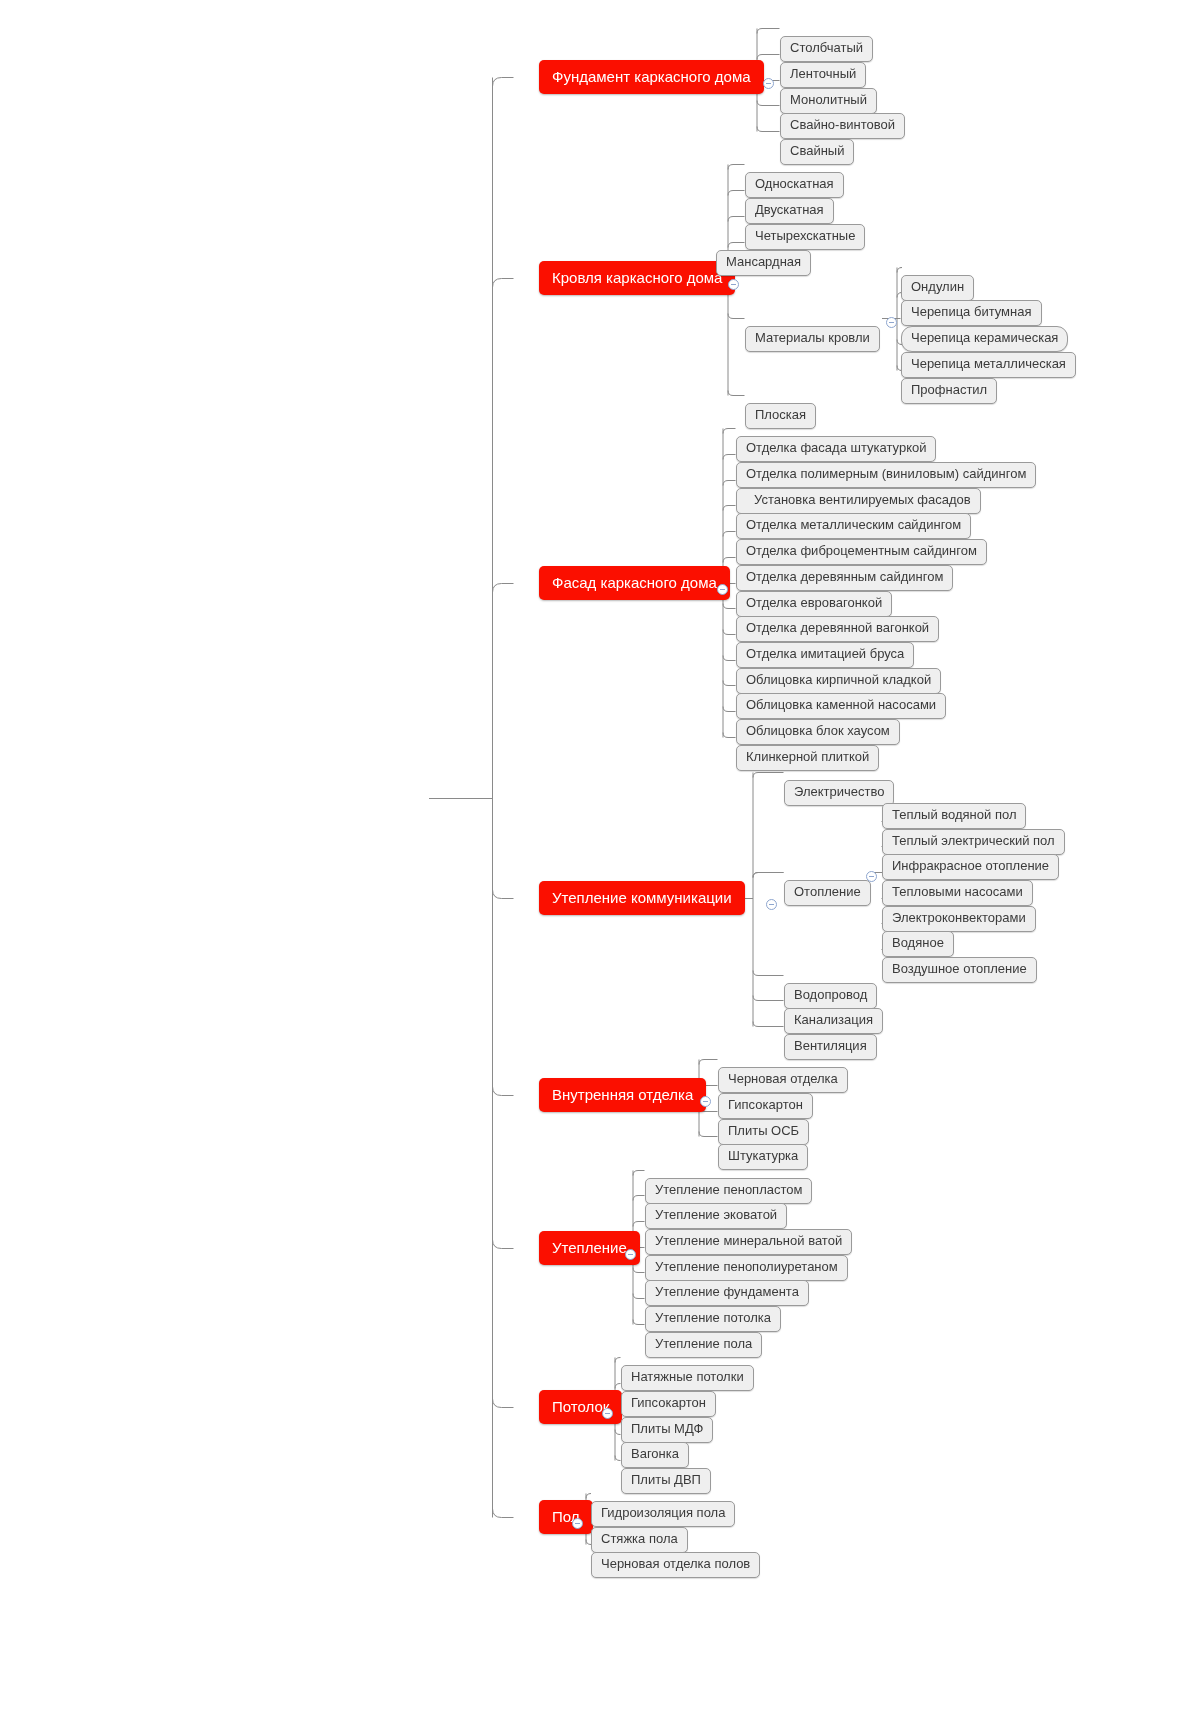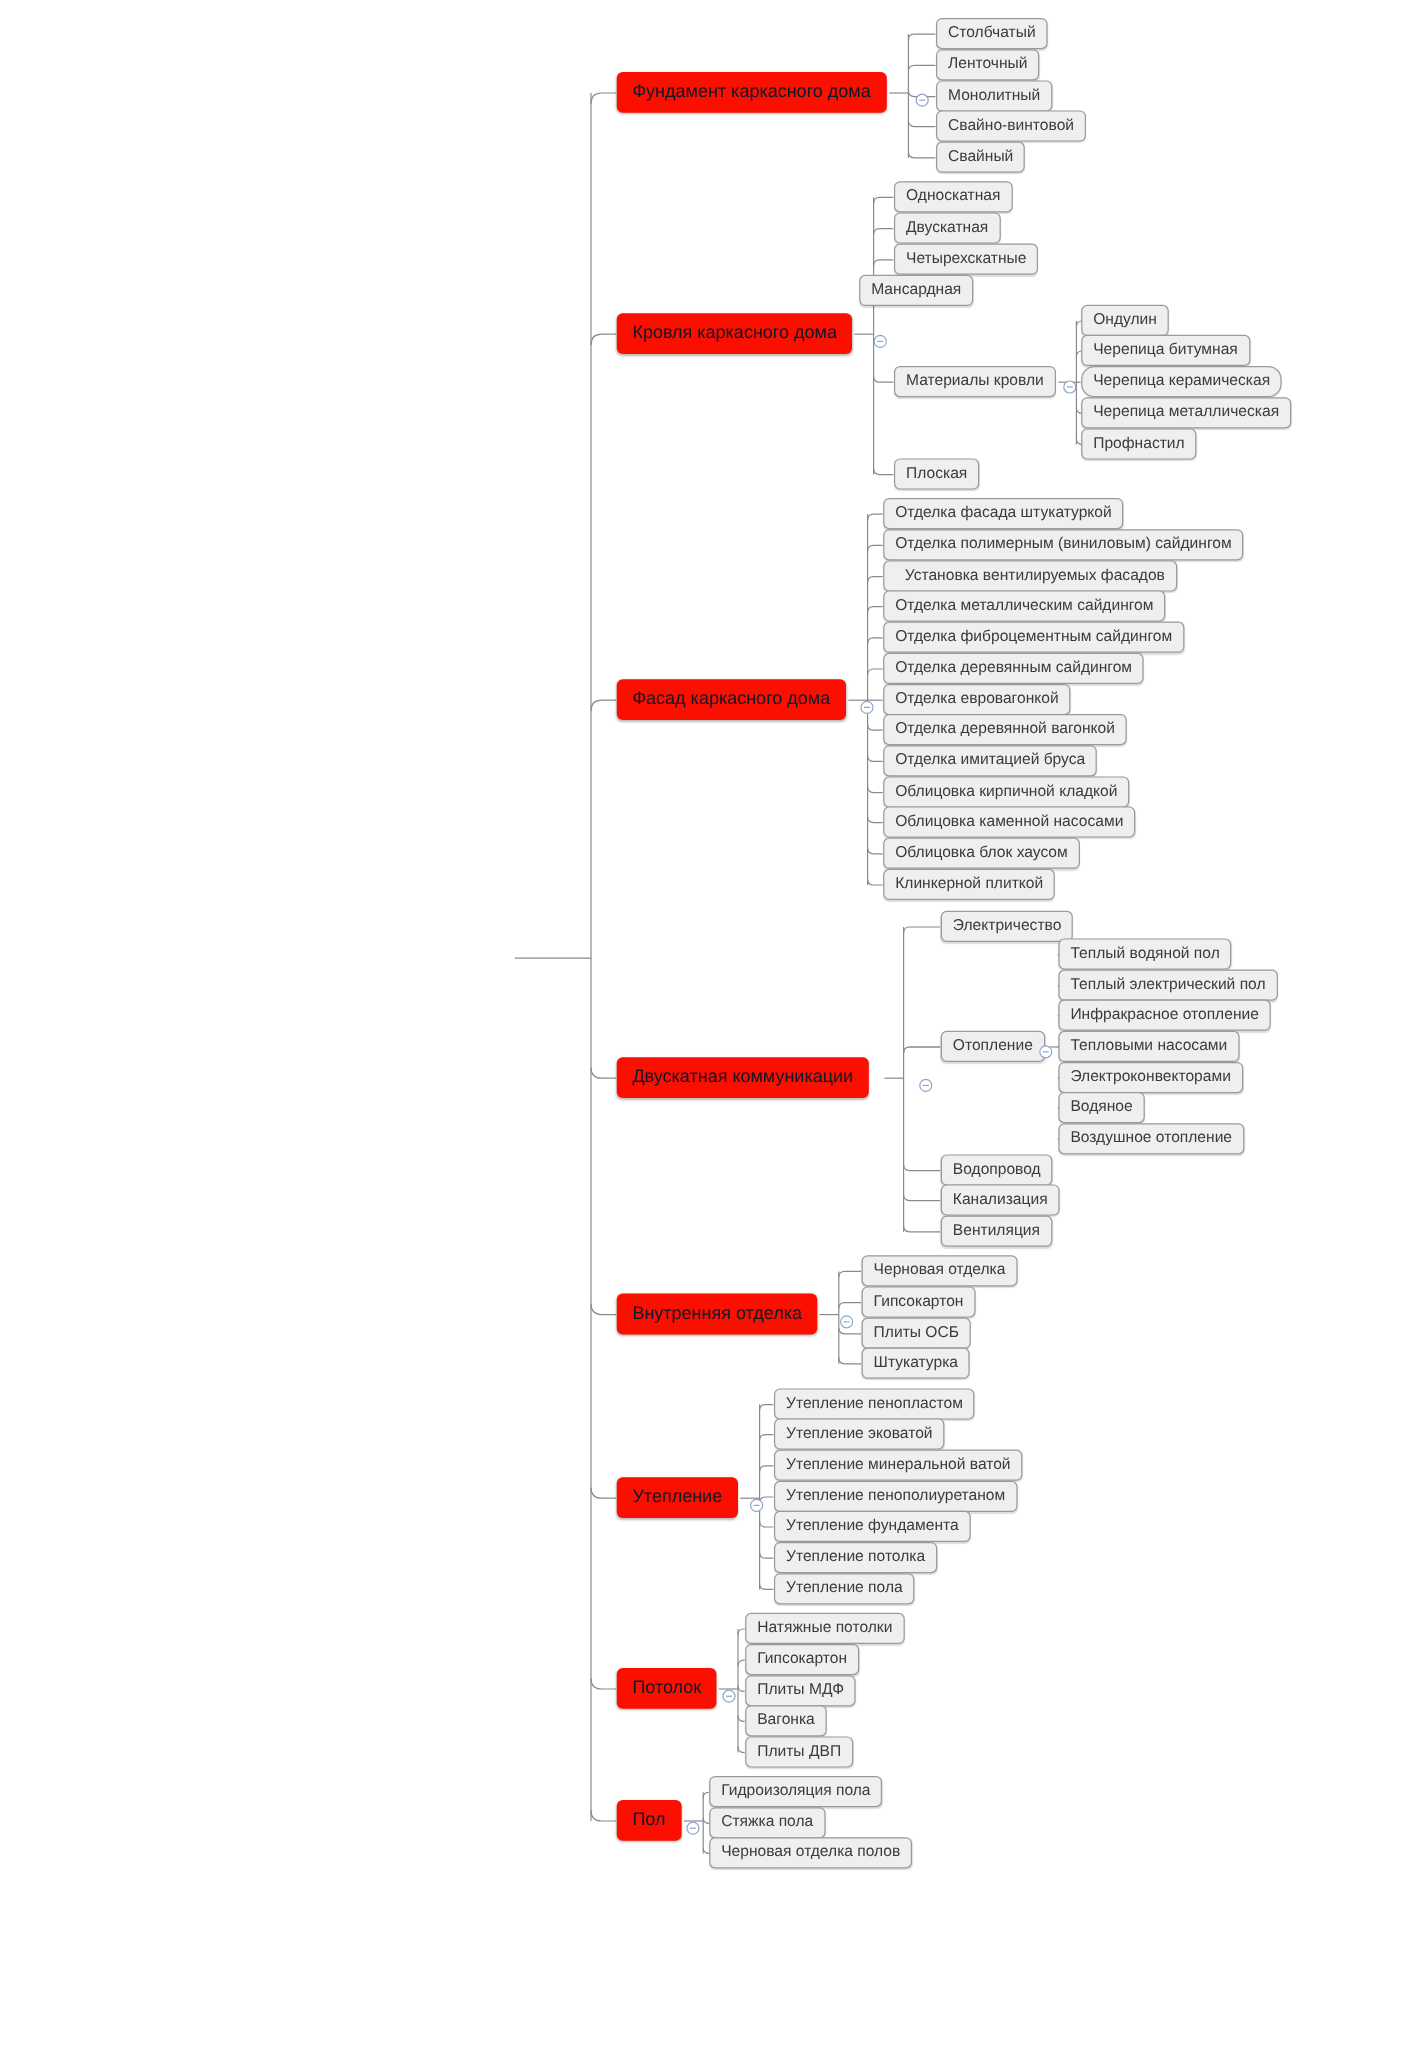--- a/index.html
+++ b/index.html
@@ -25,38 +25,40 @@
     line-height:1.2;
     padding:13px 16px;
     box-shadow:0 1px 2px rgba(0,0,0,.20);
     letter-spacing:.2px;
   }
 
   
   .branch{
     background:#fb0f00;
     border-radius:5px;
-    color:#0f172a;
+    color:#ffffff;
     font-size:15px;
     line-height:1.2;
     padding:8px 13px;
     box-shadow:0 1px 2px rgba(0,0,0,.28);
     font-weight:400;
+    margin-left:25px;
   }
 
   
   .leaf{
     background:#efefef;
     border:1px solid #9a9a9a;
     border-radius:5px;
     color:#3b3b3b;
     font-size:13px;
     line-height:1.15;
     padding:4px 9px 5px 9px;
     box-shadow:0 1px 1px rgba(0,0,0,.14);
+    margin-top:21px;
   }
 
   
   .toggle{
     position:absolute;
     width:11px;height:11px;
     border:1px solid #8ea6cf;
     border-radius:50%;
     background:#ffffff;
     box-sizing:border-box;
@@ -269,21 +271,21 @@
     <span>Облицовка каменной насосами</span>
   </div>
   <div class="node leaf" style="left:736px;top:698px;text-align:center;">
     <span>Облицовка блок хаусом</span>
   </div>
   <div class="node leaf" style="left:736px;top:724px;">
     <span>Клинкерной плиткой</span>
   </div>
 
   <div class="node branch" style="left:514px;top:881px;">
-    <span>Двускатная коммуникации</span>
+    <span>Утепление коммуникации</span>
   </div>
   <div class="toggle" style="left:766px;top:899px;"></div>
 
   <div class="node leaf" style="left:784px;top:759px;">
     <span>Электричество</span>
   </div>
   <div class="node leaf" style="left:784px;top:859px;">
     <span>Отопление</span>
   </div>
   <div class="toggle" style="left:866px;top:871px;"></div>

